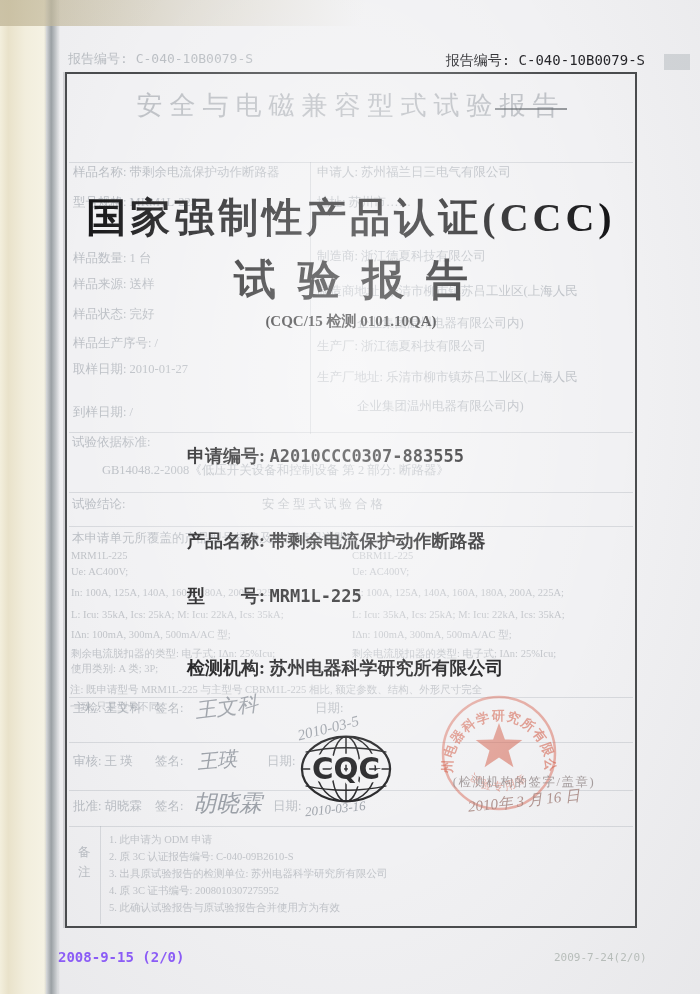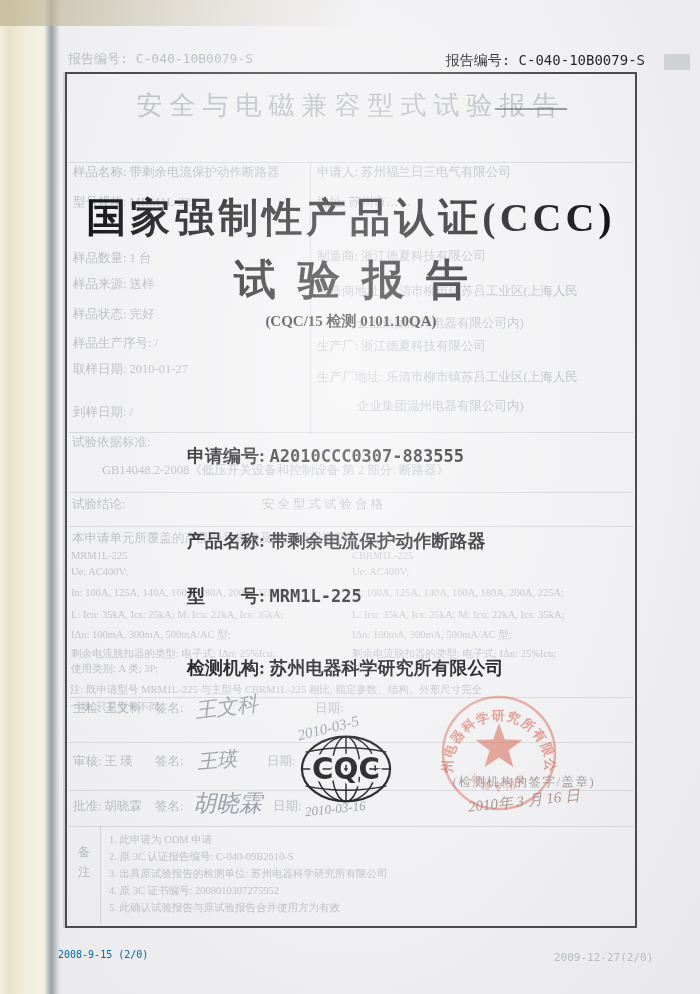--- a/index.html
+++ b/index.html
@@ -33,22 +33,22 @@
   .script{font-style:italic;font-family:cursive;color:rgba(125,132,142,.75);}
   
   .title1{left:0;top:116px;width:100%;text-align:center;font-size:40px;font-weight:600;
           letter-spacing:4px;color:#161618;}
   .title2{left:0;top:178px;width:100%;text-align:center;font-size:42px;font-weight:600;
           letter-spacing:22px;text-indent:22px;color:#161618;}
   .subtitle{left:0;top:238px;width:100%;text-align:center;font-size:15px;font-weight:700;color:#1c1c1e;}
   .field{position:absolute;left:120px;font-size:18px;font-weight:600;color:#141416;white-space:nowrap;}
   .field .val{font-family:"DejaVu Sans Mono","Liberation Mono",monospace;font-weight:700;font-size:17px;}
   
-  .footer-left{left:58px;top:949px;font-size:10px;color:#0369a1;
-               font-family:"DejaVu Sans Mono","Liberation Mono",monospace;}
+  .footer-left{left:58px;top:949px;font-size:14px;color:#8b5cf6;
+               font-family:"DejaVu Sans Mono","Liberation Mono",monospace;font-weight:bold;}
   .footer-right{left:554px;top:951px;font-size:11px;color:rgba(170,178,172,.8);
                font-family:"DejaVu Sans Mono","Liberation Mono",monospace;}
   .artifact{left:428px;top:34px;width:72px;height:2px;background:rgba(88,93,99,.6);}
   .stamp-caption{font-size:12.5px;letter-spacing:1.5px;color:rgba(152,142,142,.85);}
   .stamp-date{font-style:italic;font-family:cursive;font-size:15px;color:rgba(165,132,126,.85);
               transform:rotate(-6deg);}
 </style>
 </head>
 <body>
 
@@ -196,15 +196,15 @@
         <textPath href="#arcBot" startOffset="50%" text-anchor="middle">试验专用章</textPath>
       </text>
     </svg>
     <div class="abs stamp-caption" style="left:367px;top:700px;width:180px;text-align:center;">(检测机构的签字/盖章)</div>
     <div class="abs stamp-date" style="left:362px;top:718px;width:190px;text-align:center;">2010年 3 月 16 日</div>
   </div>
 
   <div class="abs vignette"></div>
 
   <div class="abs footer-left">2008-9-15 (2/0)</div>
-  <div class="abs footer-right">2009-12-27(2/0)</div>
+  <div class="abs footer-right">2009-7-24(2/0)</div>
 
 </div>
 
 </body></html>

